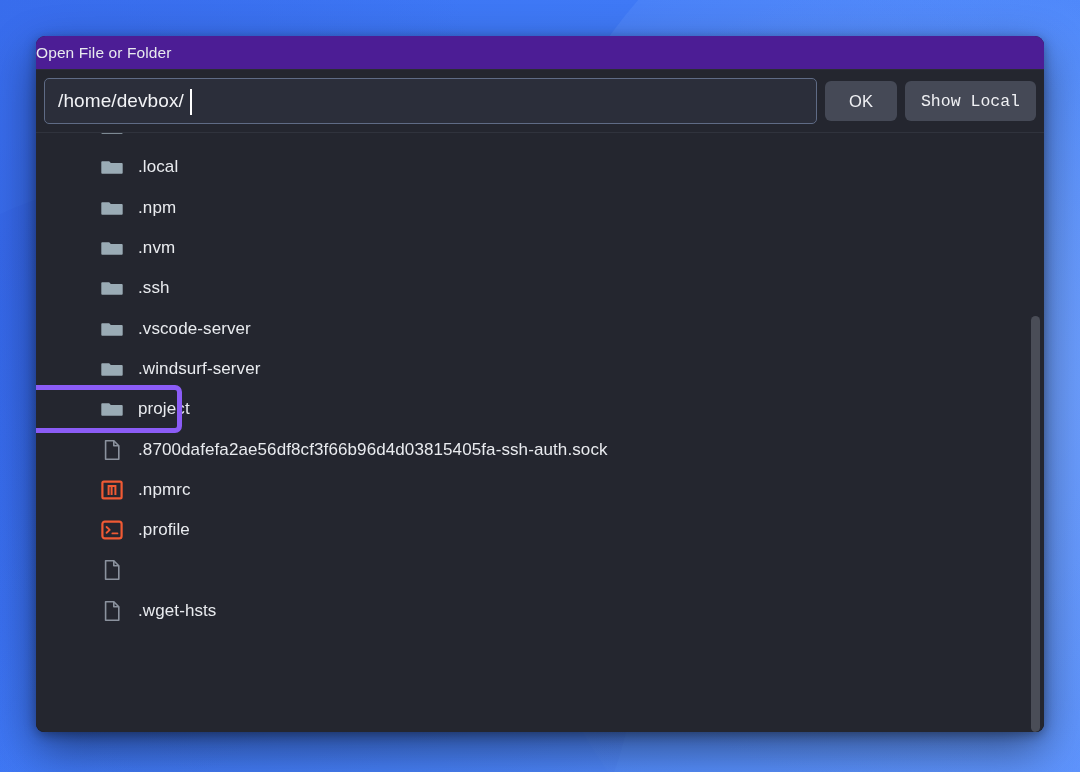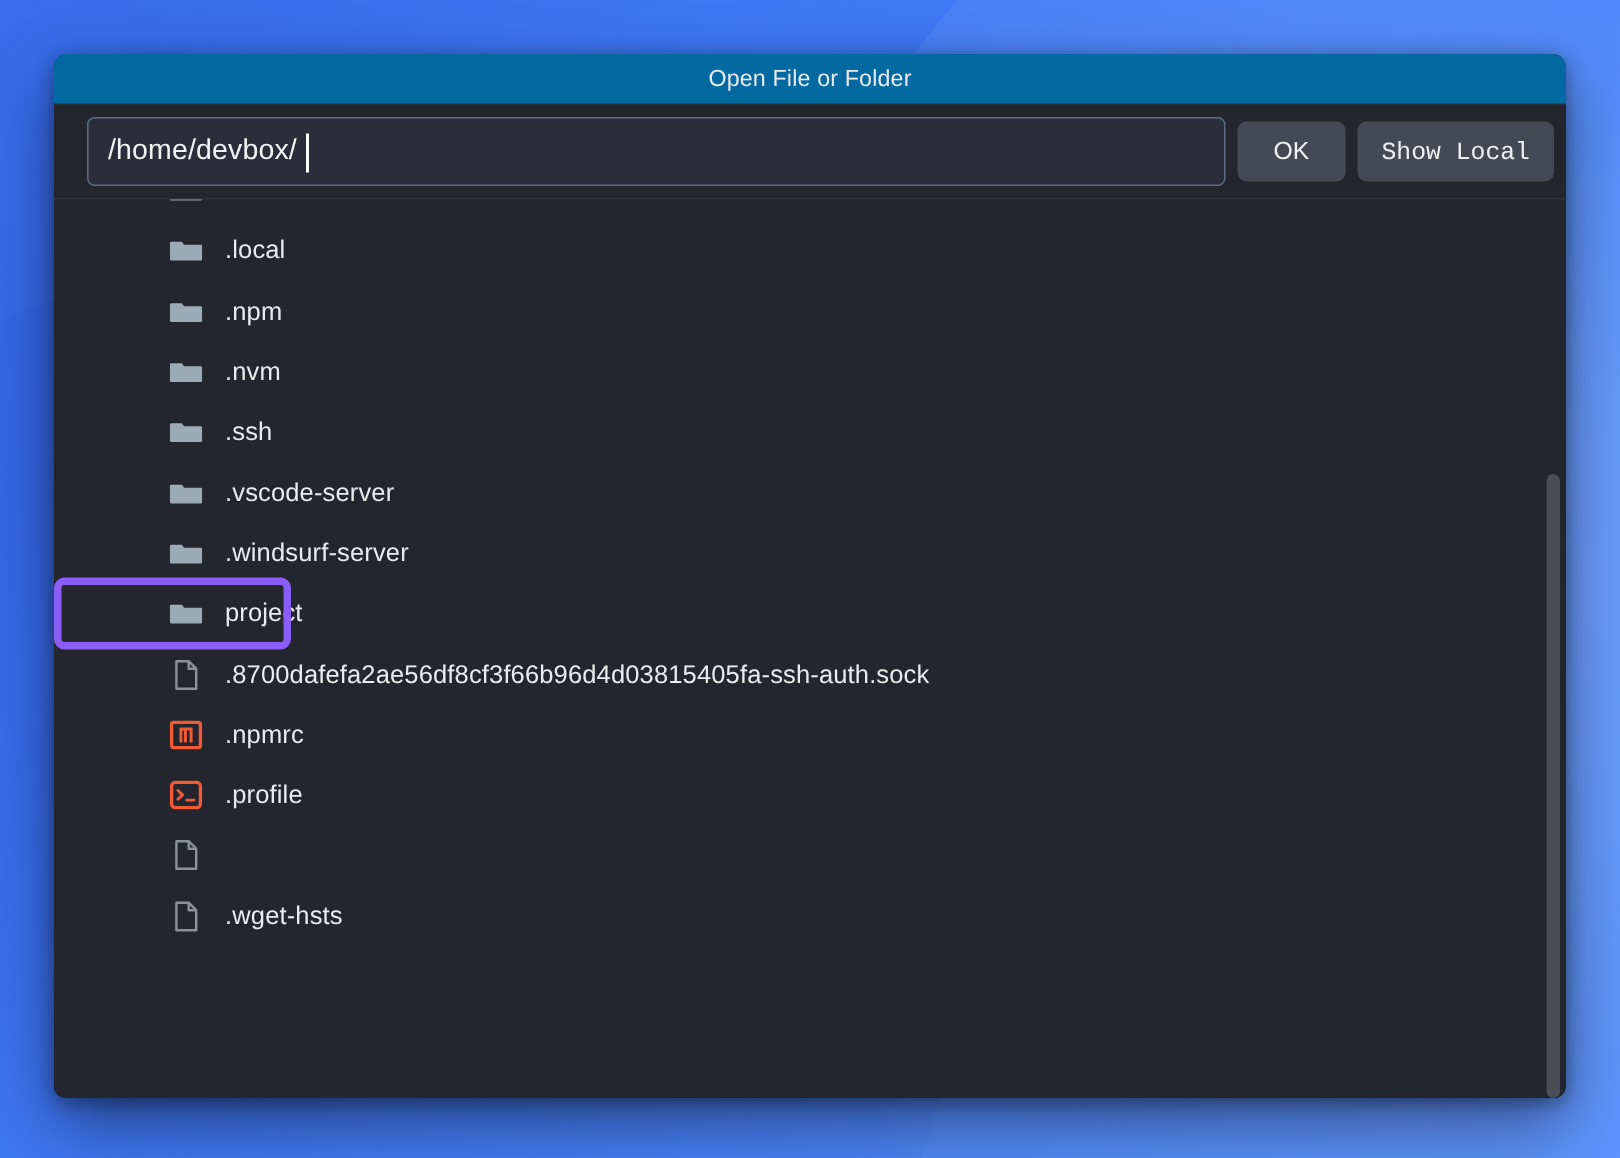--- a/index.html
+++ b/index.html
@@ -86,40 +86,39 @@
     border-radius: 9px;
     box-shadow: 0 18px 46px rgba(0,0,0,0.45), 0 3px 12px rgba(0,0,0,0.35);
     overflow: hidden;
     display: flex;
     flex-direction: column;
   }
 
   #titlebar {
     height: 34px;
     flex: 0 0 34px;
-    background: #0369a1;
+    background: #4c1d95;
     display: flex;
     align-items: center;
-    justify-content: center;
     border-bottom: 1px solid #2b2e35;
   }
   #title-text {
     font-size: 15.5px;
     color: #e8eaee;
     letter-spacing: 0.1px;
   }
 
   
   #input-row {
     height: 62px;
     flex: 0 0 62px;
     background: #24262f;
     display: flex;
     align-items: center;
-    padding: 0 8px 0 22px;
+    padding: 0 8px 0 8px;
     gap: 8px;
   }
 
   #path-input-wrap {
     flex: 1 1 auto;
     height: 46px;
     background: #2b2e3a;
     border: 1px solid #5b6krem;
     border: 1px solid #5f6b85;
     border-radius: 5px;
@@ -167,21 +166,21 @@
   #list-area {
     flex: 1 1 auto;
     background: #24262f;
     position: relative;
     overflow: hidden;
     border-top: 1px solid #30333d;
   }
 
   #list {
     position: absolute;
-    left: 16px;
+    left: 4px;
     right: 0;
     top: -26px;            
     text-align: right;
   }
 
   .row {
     height: 40.3px;
     display: flex;
     align-items: center;
     padding-left: 60px;

